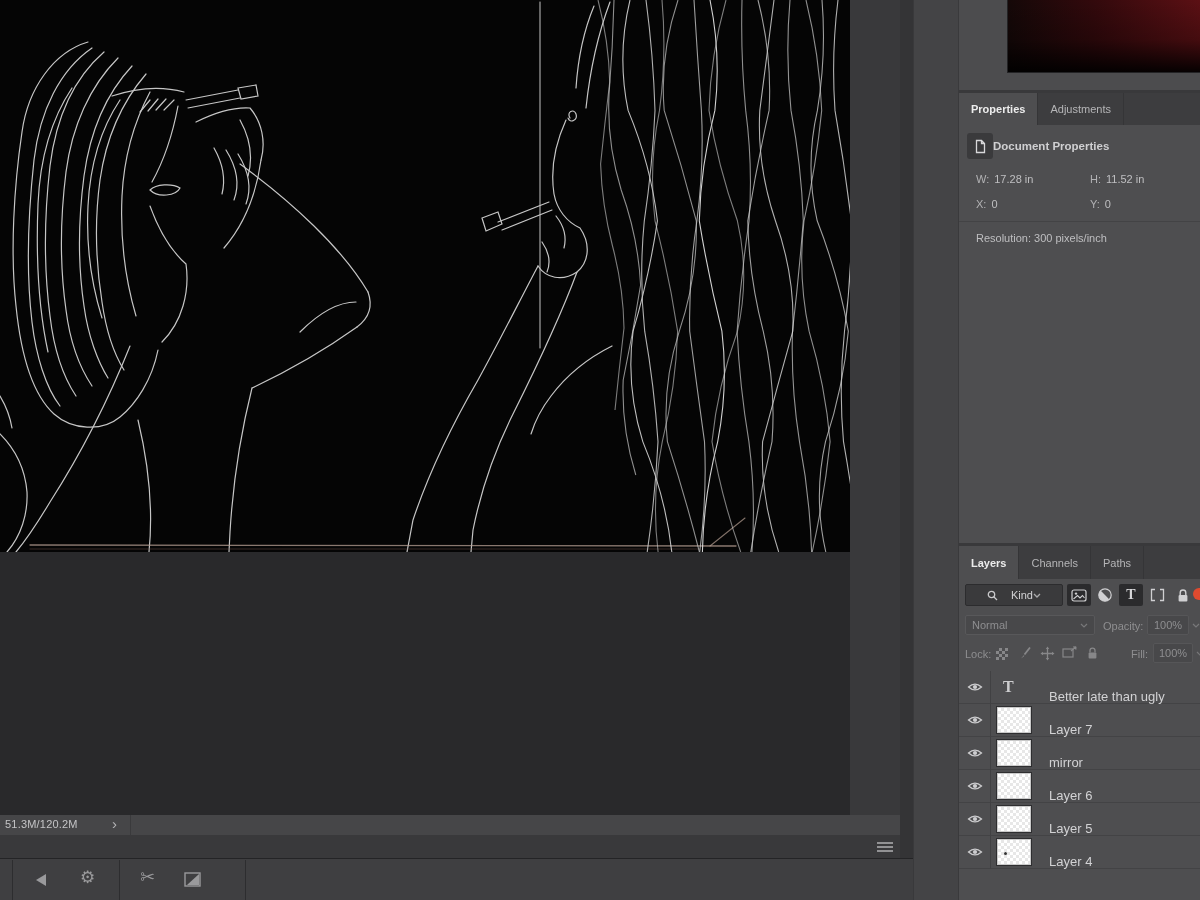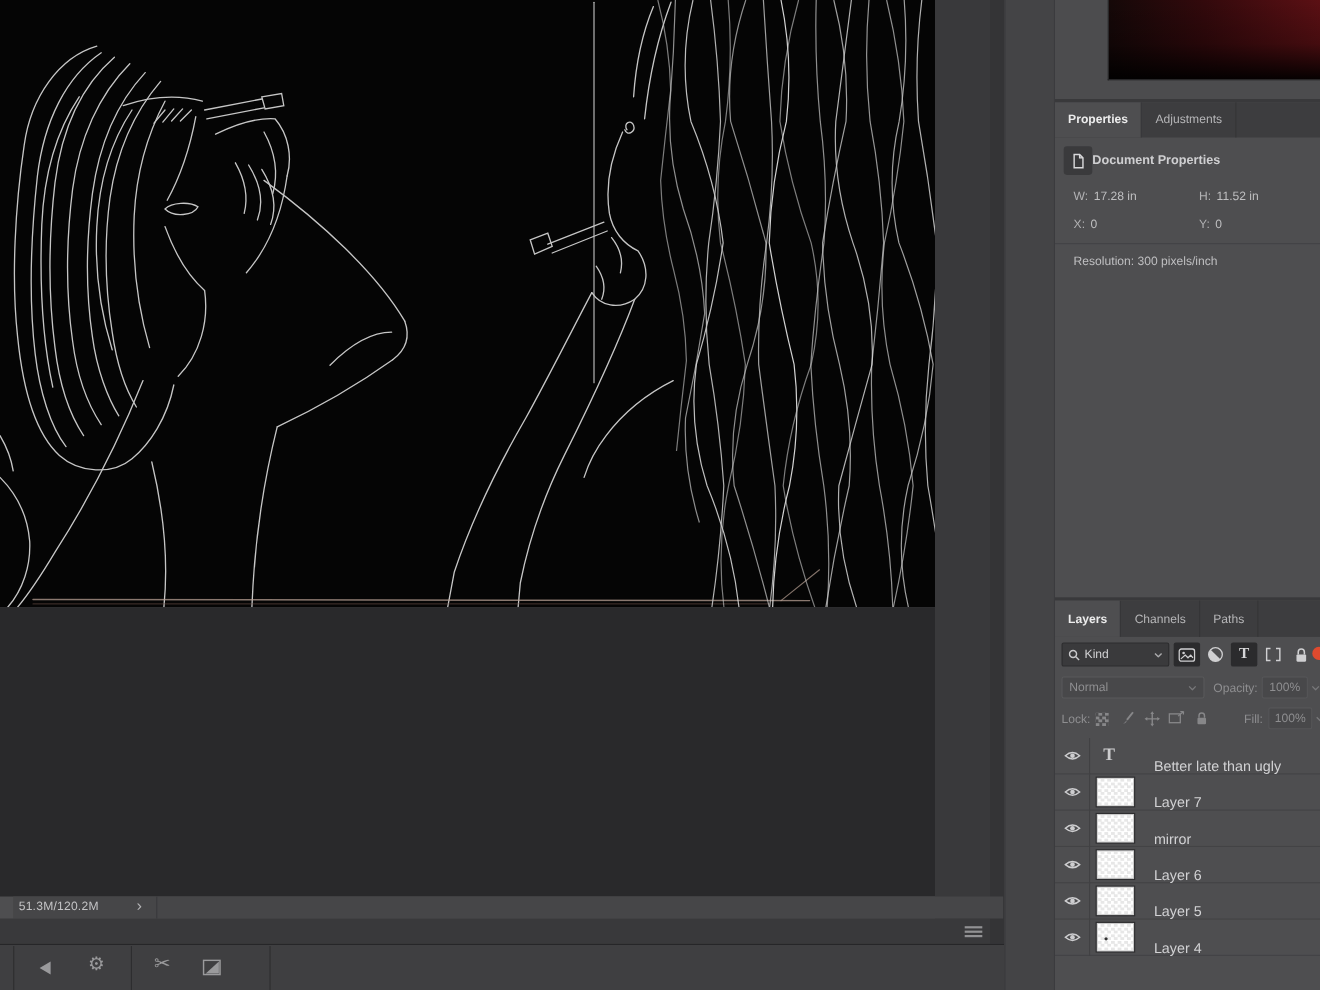--- a/index.html
+++ b/index.html
@@ -16,21 +16,21 @@
   #canvas svg { position:absolute; left:0; top:0; }
   #caption {
     position:absolute; left:305px; top:146px; width:210px; text-align:center;
     font-family:"DejaVu Sans Mono", monospace; font-style:italic;
     font-size:24px; line-height:33px; letter-spacing:2px; color:#e8e8e8;
   }
   #paste-bottom { left:0; top:552px; width:900px; height:263px; background:#29292b; }
   #paste-right  { left:850px; top:0; width:50px; height:835px; background:#39393b; }
   #gutter       { left:900px; top:0; width:13px; height:858px; background:#343436; }
 
-  #status-bar { left:12px; top:815px; width:900px; height:20px; background:#464648;padding-left:44px; }
+  #status-bar { left:0; top:815px; width:900px; height:20px; background:#464648;padding-left:44px; }
   #status-text { position:absolute; left:5px; top:3px; font-size:11px; color:#c4c4c6; letter-spacing:.2px; }
   #status-chevron { position:absolute; left:112px; top:0px; font-size:15px; color:#b4b4b6; cursor:pointer; }
   #status-divider { position:absolute; left:130px; top:0; width:1px; height:20px; background:#3a3a3c; }
 
   #ham-row { left:0; top:835px; width:900px; height:23px; background:#39393b; }
   #hamburger { position:absolute; left:877px; top:5px; width:16px; height:12px; }
   #hamburger i { display:block; height:2px; margin-top:2px; background:#929294; }
 
   #toolbar { left:0; top:858px; width:913px; height:42px; background:#3f3f41; border-top:1px solid #242426; }
   .tb-div { position:absolute; top:1px; width:1px; height:41px; background:#2d2d2f; }
@@ -69,21 +69,21 @@
     display:flex; align-items:center; justify-content:center; }
   #doc-props-label { margin-left:0; font-size:11.5px; color:#cfcfd1;font-weight:bold; }
   .pfield { position:absolute; font-size:11px; color:#bfbfc1; }
   .pfield b { font-weight:normal; color:#b2b2b4; margin-right:5px; }
   #props-divider { position:absolute; left:0; top:221px; width:242px; height:1px; background:#434345; }
   #resolution { position:absolute; left:17px; top:232px; font-size:11px; color:#bfbfc1; }
 
   
   #filter-row { position:absolute; left:0; top:579px; width:242px; height:32px; }
   #kind-box { position:absolute; left:6px; top:5px; width:98px; height:22px; background:#3a3a3c;
-    border:1px solid #2c2c2e; border-radius:2px; display:flex; align-items:center; padding:0 5px; cursor:pointer; }
+    border:1px solid #2c2c2e; border-radius:2px; display:flex; align-items:center; padding:0 21px; cursor:pointer;text-align:right; }
   #kind-label { font-size:11px; color:#d2d2d4; margin-left:4px; flex:1; }
   .fbtn { position:absolute; top:5px; width:24px; height:22px; border-radius:2px;
     display:flex; align-items:center; justify-content:center; cursor:pointer; }
   .fbtn.pressed { background:#2b2b2d; }
   .fbtn .tglyph { font-size:14px; font-weight:bold; color:#d6d6d8; font-family:"Liberation Serif", serif; }
   #filter-switch { position:absolute; left:234px; top:9px; width:12px; height:12px; border-radius:50%; cursor:pointer; }
 
   #blend-row { position:absolute; left:0; top:611px; width:242px; height:28px; }
   #blend-box { position:absolute; left:6px; top:4px; width:130px; height:20px; background:#48484a;
     border:1px solid #58585a; border-radius:2px; display:flex; align-items:center;

